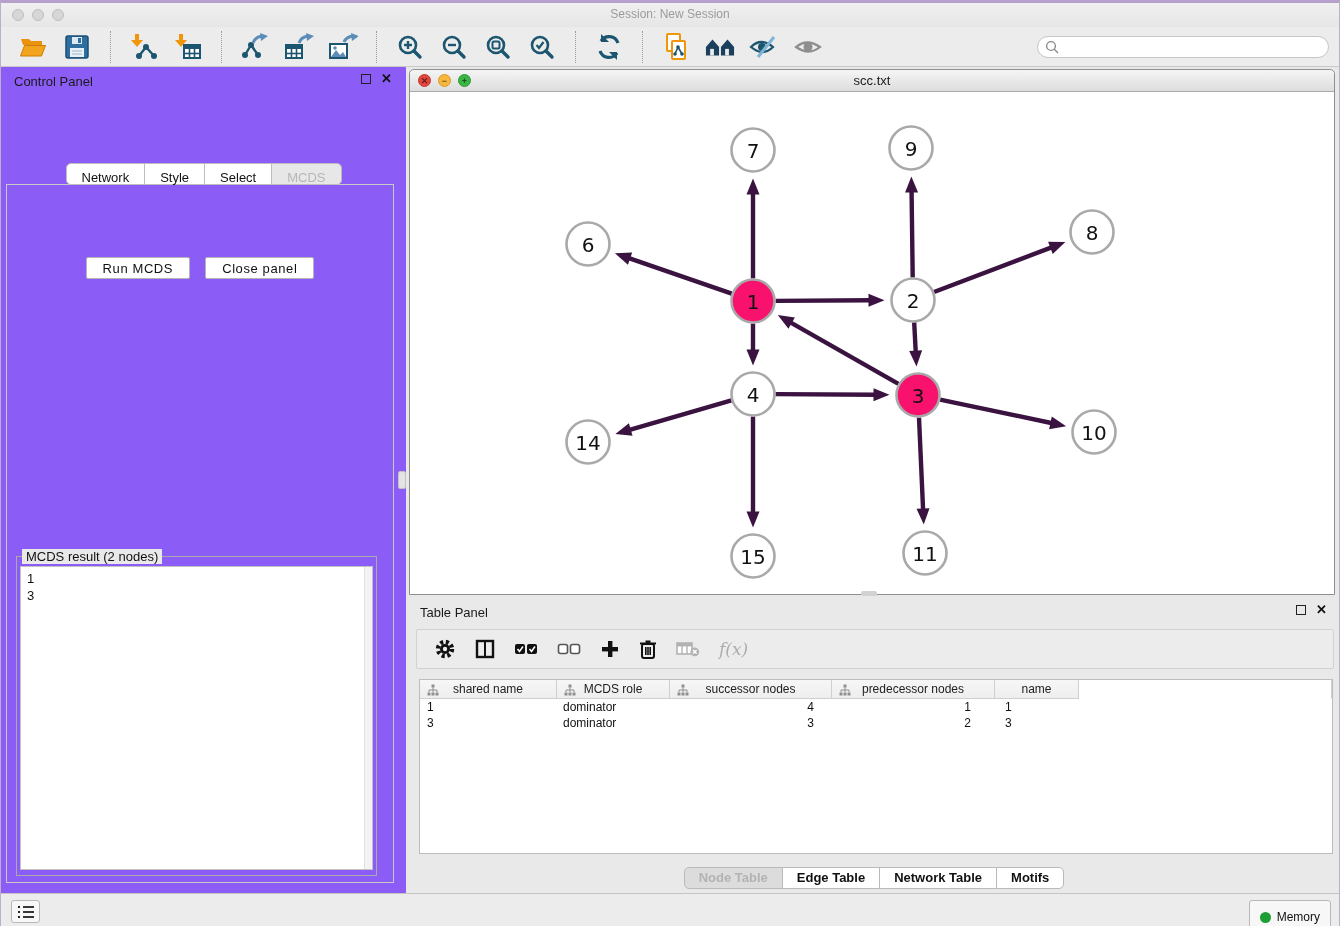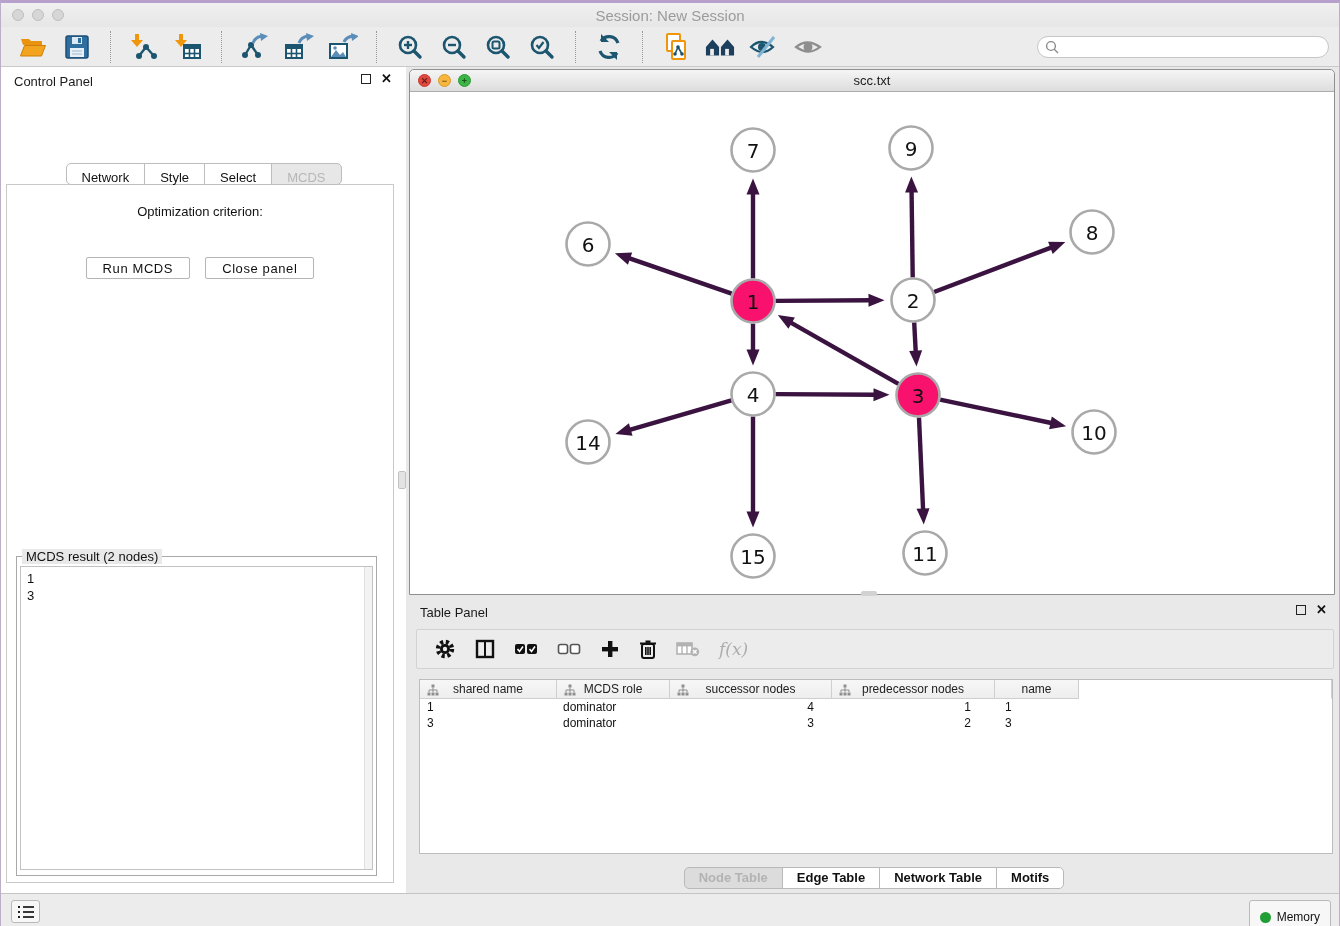--- a/index.html
+++ b/index.html
@@ -4,34 +4,34 @@
 <style>
   * { margin:0; padding:0; box-sizing:border-box; }
   html,body { width:1340px; height:926px; overflow:hidden; }
   body { font-family:"Liberation Sans", sans-serif; background:#E8E8E8; position:relative;
          border-top:3px solid #B7A0CB; border-left:1px solid #BDAECB; border-right:1px solid #BDAECB; }
 
   
   .titlebar { position:absolute; left:0; top:0; width:100%; height:24px; background:linear-gradient(#F0F0F0,#E6E6E6); }
   .traffic { position:absolute; left:11px; top:6px; display:flex; gap:8px; }
   .traffic span { width:12px; height:12px; border-radius:50%; background:#D6D6D6; border:1px solid #BFBFBF; }
-  .app-title { position:absolute; left:0; right:0; top:4px; text-align:center; font-size:15px; color:#9B9B9B; }
+  .app-title { position:absolute; left:0; right:0; top:4px; text-align:center; font-size:12px; color:#9B9B9B; }
 
   
   .toolbar { position:absolute; left:0; top:24px; width:100%; height:40px; background:#ECECEC;
              border-bottom:1px solid #C9C9C9; display:flex; align-items:center; padding:0 10px; }
   .tb-icon { width:30px; height:30px; display:flex; align-items:center; justify-content:center; margin:0 7px; cursor:default; }
   .tb-sep { width:1px; height:32px; border-left:1px dotted #9A9A9A; margin:0 11px; }
   .search-wrap { margin-left:auto; position:relative; }
   .search-input { width:292px; height:22px; border:1px solid #C6C6C6; border-radius:12px; background:#fff;
                   padding:0 8px 0 26px; font-size:12px; outline:none; }
   .search-glass { position:absolute; left:8px; top:4px; }
 
   
-  .control-panel { position:absolute; left:0; top:64px; width:405px; height:826px; background:#ffffff; }
+  .control-panel { position:absolute; left:0; top:64px; width:405px; height:826px; background:#8b5cf6; }
   .panel-header { position:relative; height:28px; }
   .panel-title { position:absolute; left:13px; top:7px; font-size:13px; color:#1a1a1a; }
   .win-btns { position:absolute; right:14px; top:7px; display:flex; gap:10px; align-items:center; }
   .float-btn { width:10px; height:10px; border:1.6px solid #222; display:inline-block; }
   .close-btn { font-size:13px; font-weight:bold; color:#111; line-height:10px; }
 
   .ctabs { position:absolute; left:50%; transform:translateX(-50%); top:96px; display:flex; z-index:2; }
   .ctab { height:22px; line-height:20px; padding:4px 15px; font-size:13px; background:#fff; color:#111;
           border:1px solid #BDBDBD; margin-left:-1px; }
   .ctab:first-child { border-radius:5px 0 0 5px; margin-left:0; }
@@ -278,21 +278,20 @@
       <span class="close-btn">✕</span>
     </span>
   </div>
   <div class="ctabs">
       <span class="ctab">Network</span>
       <span class="ctab">Style</span>
       <span class="ctab">Select</span>
       <span class="ctab current">MCDS</span>
     </div>
   <div class="cp-content">
-    <div class="opt-label">Optimization criterion:</div>
     <div class="btn-row">
       <button class="mac-btn">Run MCDS</button>
       <button class="mac-btn">Close panel</button>
     </div>
     <div class="mcds-fieldset">
       <span class="mcds-legend">MCDS result (2 nodes)</span>
       <div class="mcds-box">
         <div class="mcds-lines">
             <div>1</div>
             <div>3</div>

